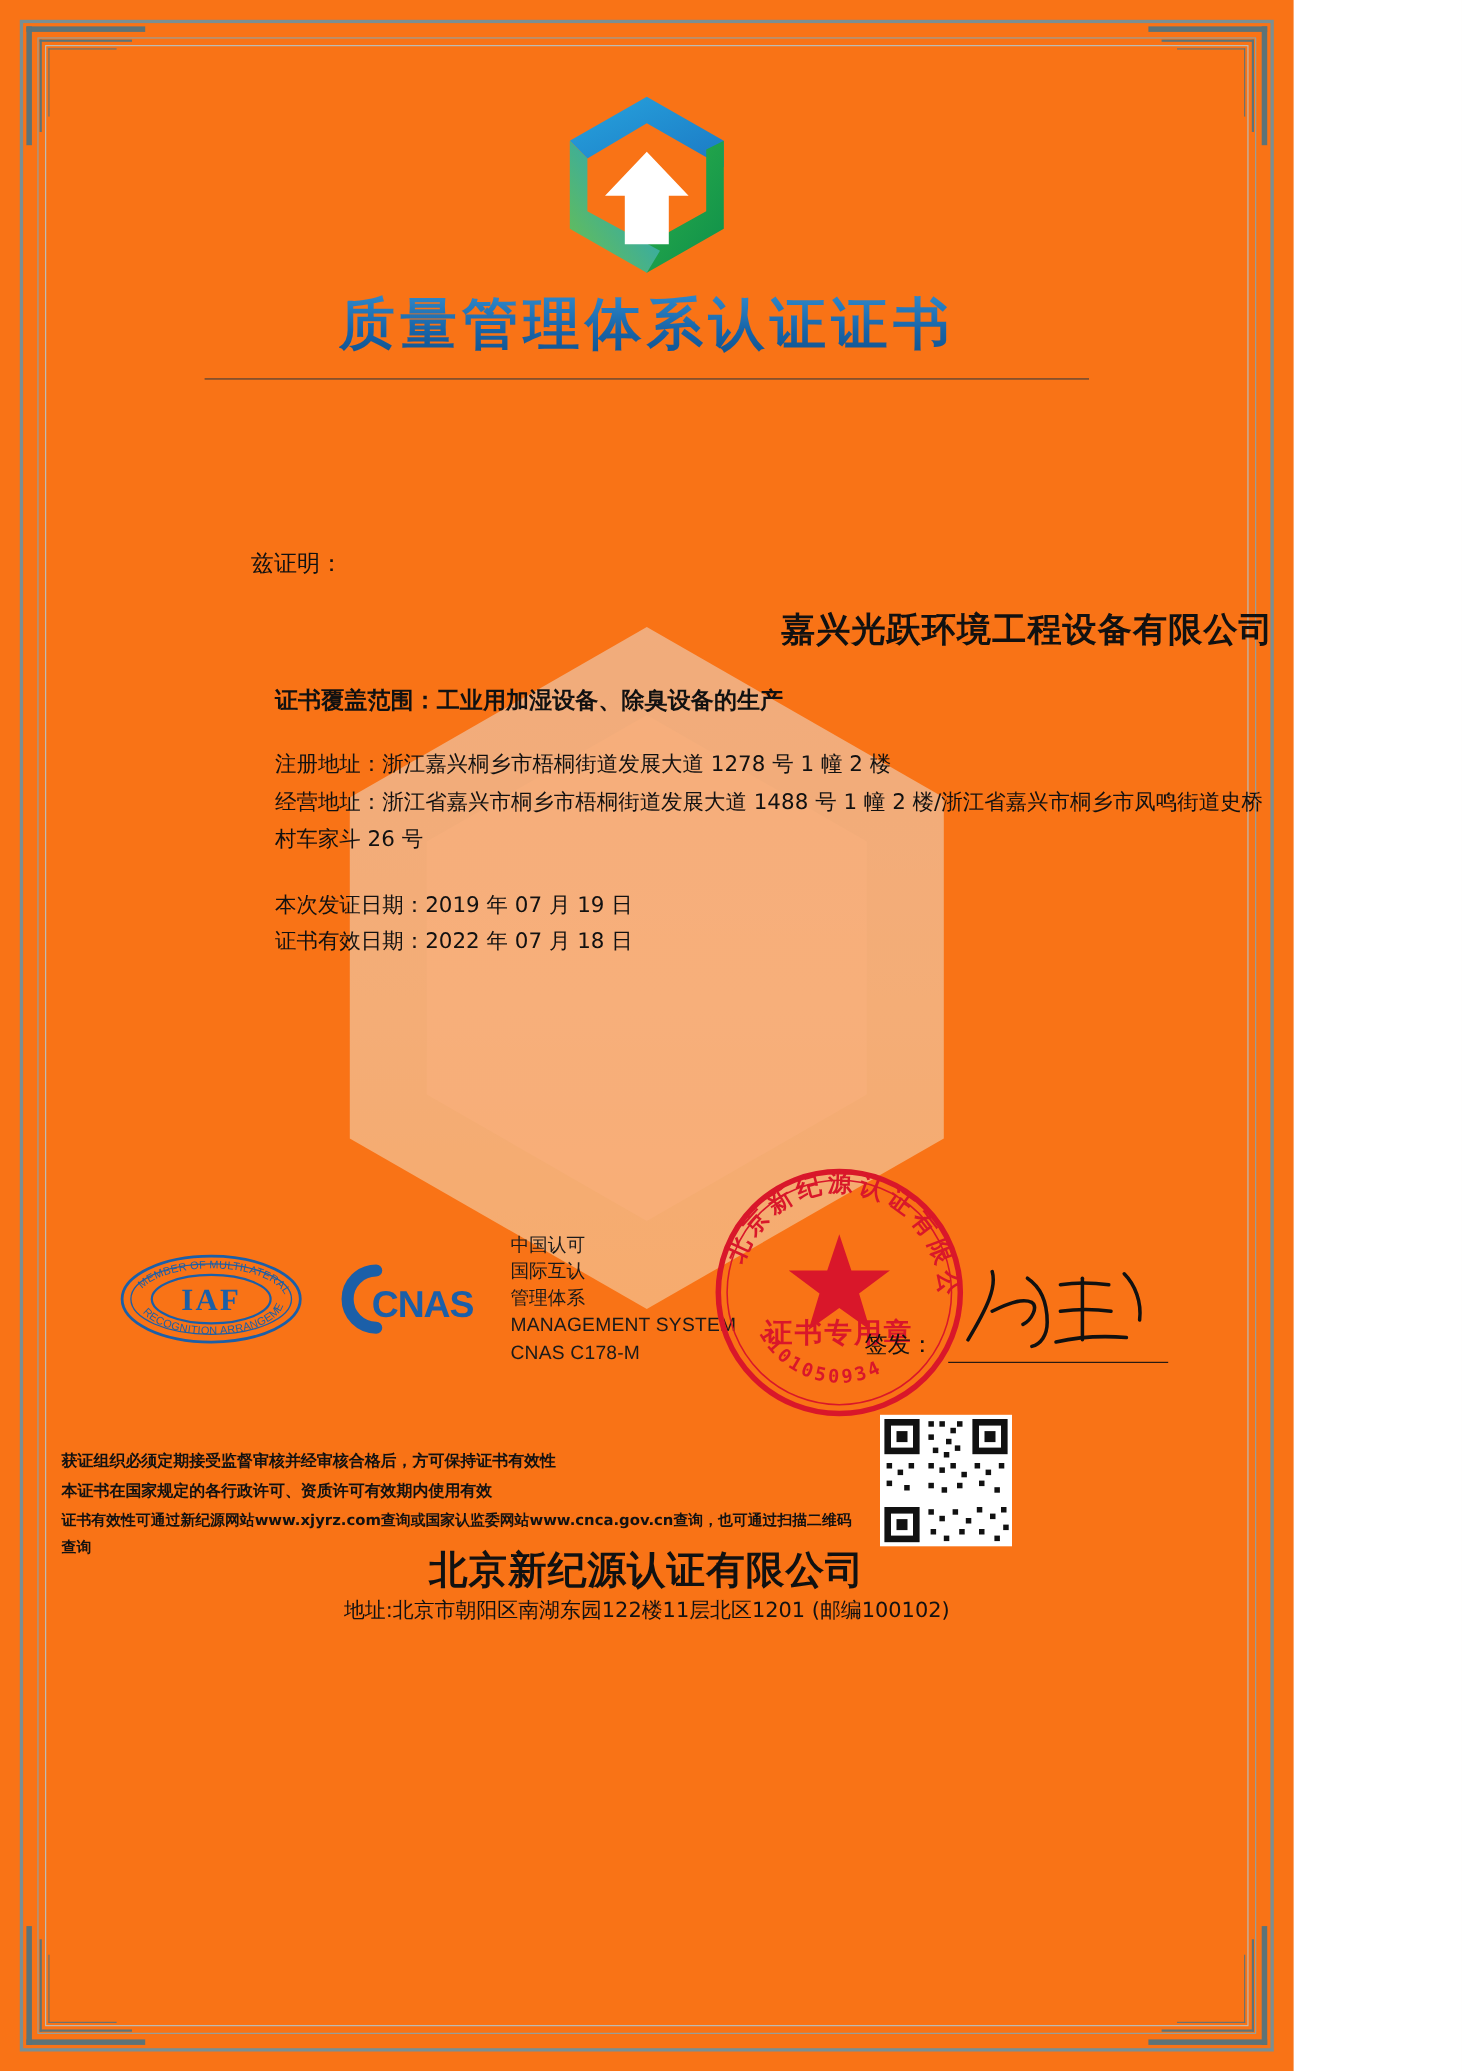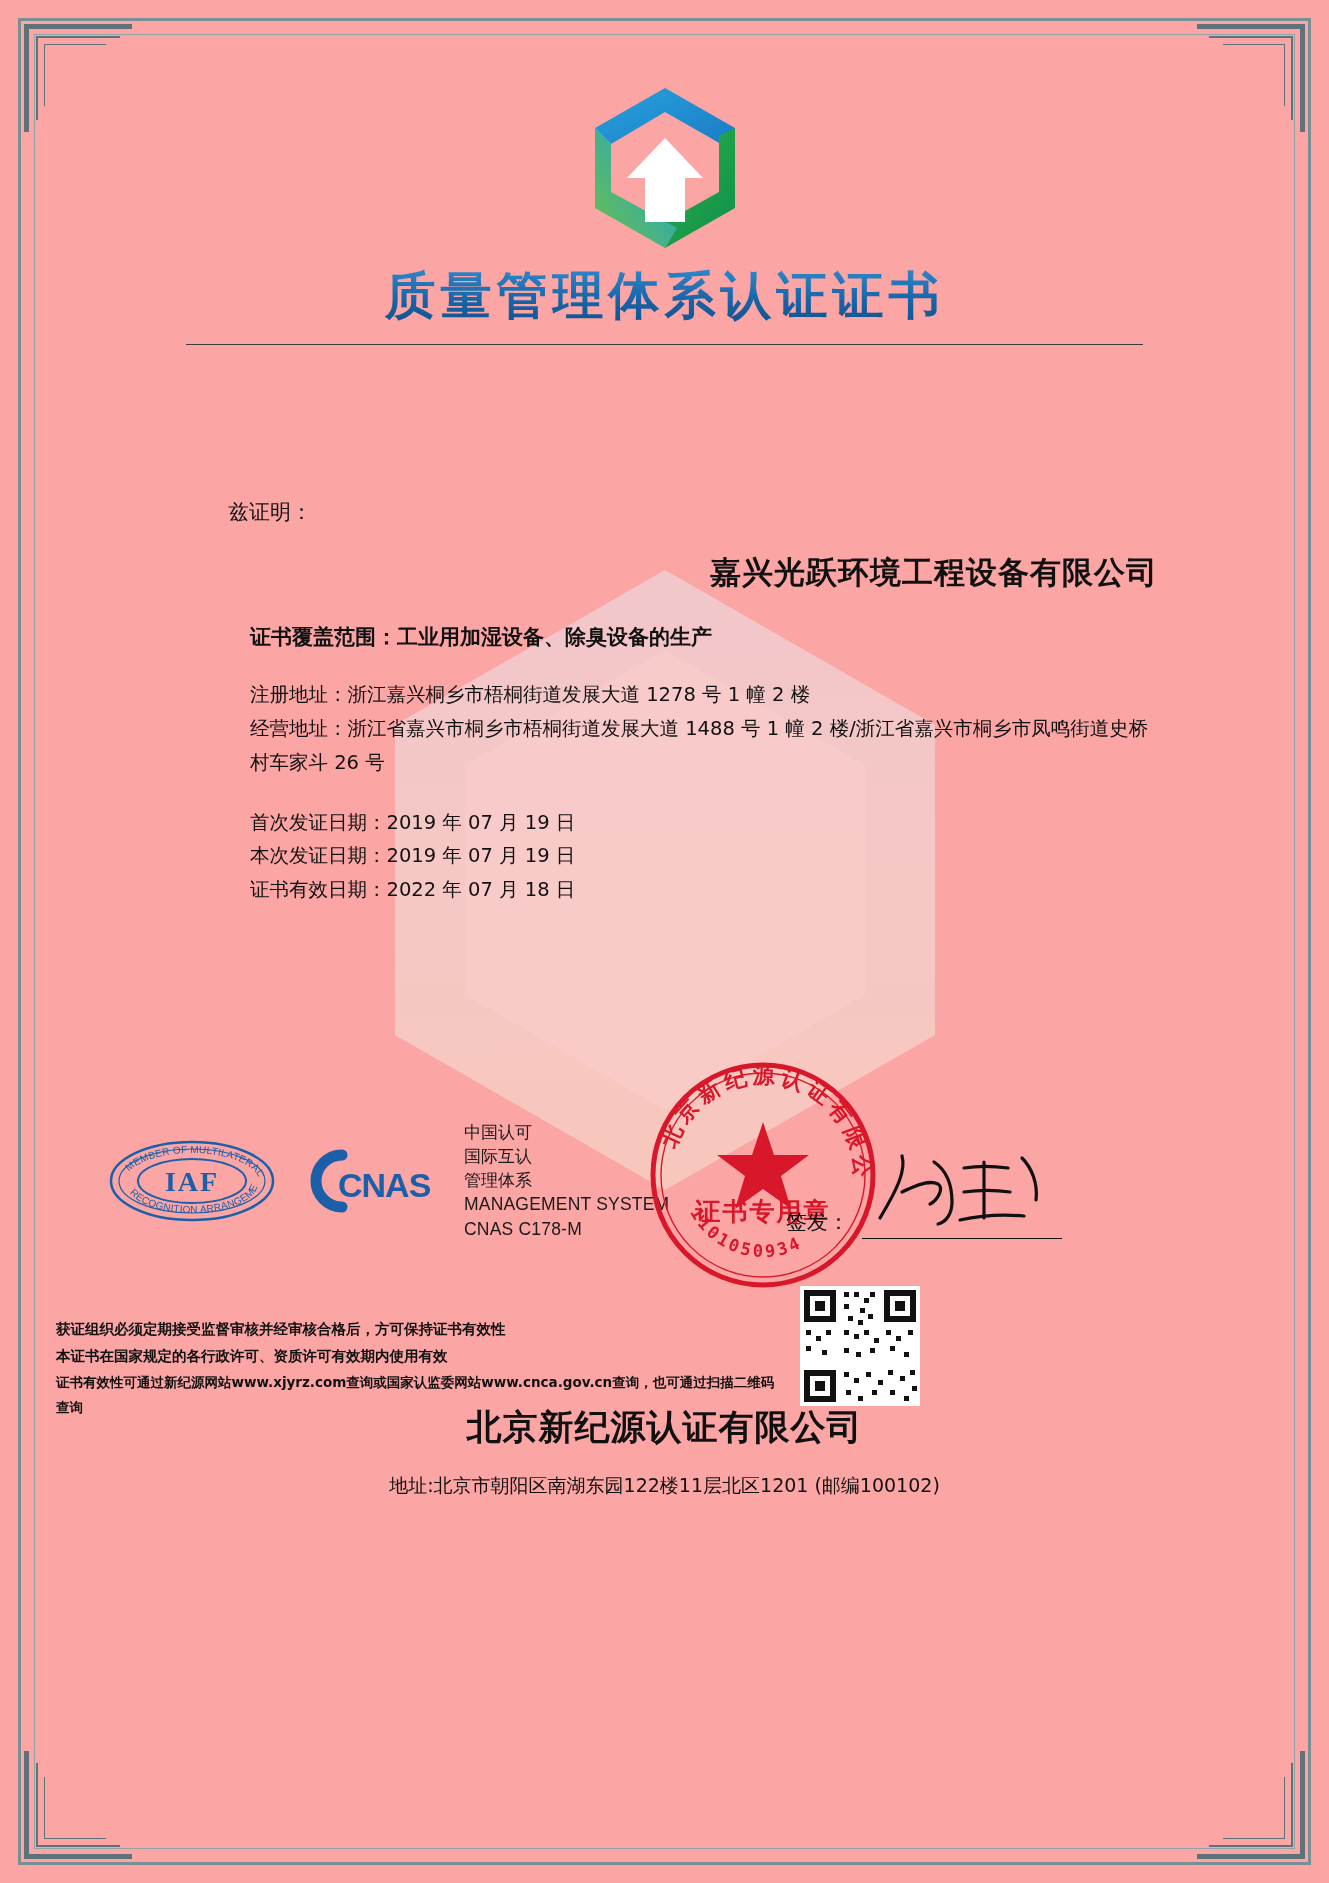--- a/index.html
+++ b/index.html
@@ -5,23 +5,23 @@
   html, body {
     margin: 0;
     padding: 0;
     background: #ffffff;
   }
   body {
     font-family: "Liberation Sans", sans-serif;
   }
   .page {
     position: relative;
-    width: 1329px;
+    width: 1176px;
     height: 1883px;
-    background: #fca5a5;
+    background: #f97316;
     overflow: hidden;
   }
 
   
   .frame-outer {
     position: absolute;
     left: 18px; top: 18px; right: 18px; bottom: 18px;
     border: 3px solid #7a8f93;
   }
   .frame-inner {
@@ -251,21 +251,20 @@
     text-align: center;
   }
   .issuer-name {
     font-family: "DejaVu Sans", sans-serif;
     font-size: 35px;
     font-weight: bold;
     letter-spacing: 1px;
     color: #111;
   }
   .issuer-addr {
-    margin-top: 22px;
     font-family: "DejaVu Sans", sans-serif;
     font-size: 19px;
     color: #111;
   }
 </style>
 </head>
 <body>
 
 <div class="page">
 
@@ -357,23 +356,20 @@
     <div class="addr-block">
       <div>
         <span>注册地址：</span><span>浙江嘉兴桐乡市梧桐街道发展大道 1278 号 1 幢 2 楼</span>
       </div>
       <div>
         <span>经营地址：</span><span>浙江省嘉兴市桐乡市梧桐街道发展大道 1488 号 1 幢 2 楼/浙江省嘉兴市桐乡市凤鸣街道史桥村车家斗 26 号</span>
       </div>
     </div>
 
     <div class="dates">
-      <div>
-        <span>首次发证日期：</span><span>2019 年 07 月 19 日</span>
-      </div>
       <div>
         <span>本次发证日期：</span><span>2019 年 07 月 19 日</span>
       </div>
       <div>
         <span>证书有效日期：</span><span>2022 年 07 月 18 日</span>
       </div>
     </div>
   </div>
 
   <div class="marks">

